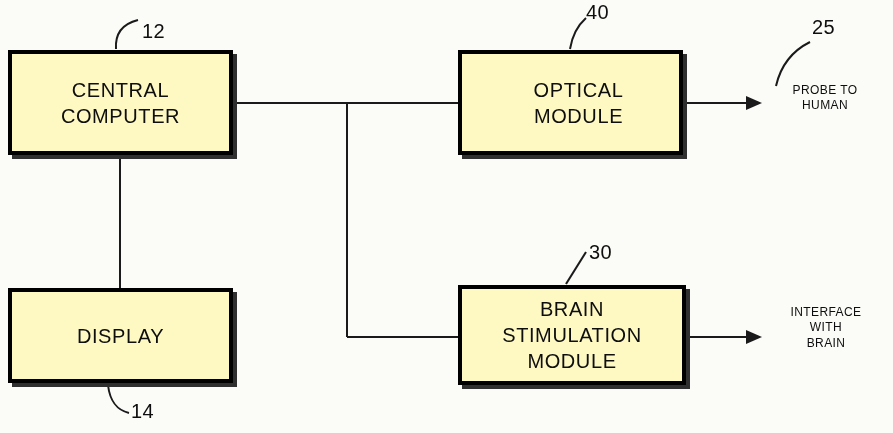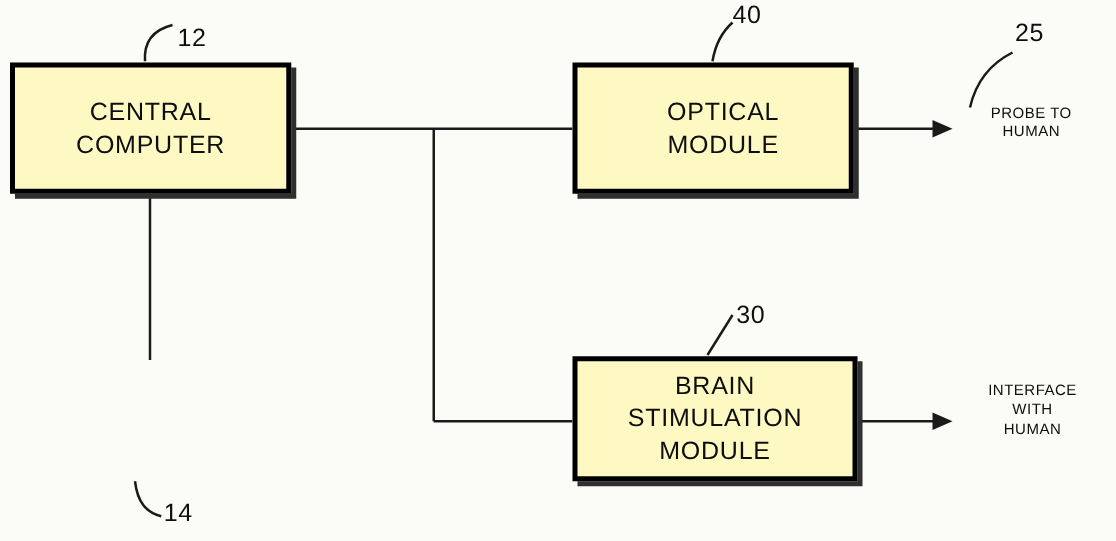--- a/index.html
+++ b/index.html
@@ -97,38 +97,41 @@
       <polygon points="762,103 746,96 746,110"></polygon>
       <polygon points="762,337 746,330 746,344"></polygon>
     </g>
   </svg>
 
   <div class="box" id="central-computer">
     <span class="box-label">CENTRAL
 COMPUTER</span>
   </div>
 
+  <div class="box" id="display-box">
+    <span class="box-label">DISPLAY</span>
+  </div>
 
   <div class="box" id="optical-module">
     <span class="box-label">OPTICAL
 MODULE</span>
   </div>
 
   <div class="box" id="brain-module">
     <span class="box-label">BRAIN
 STIMULATION
 MODULE</span>
   </div>
 
   <div class="free-label" id="probe-label">PROBE TO
 HUMAN</div>
 
   <div class="free-label" id="interface-label">INTERFACE
 WITH
-HUMAN</div>
+BRAIN</div>
 
   <div class="ref-num" id="ref-12">12</div>
   <div class="ref-num" id="ref-20">40</div>
   <div class="ref-num" id="ref-25">25</div>
   <div class="ref-num" id="ref-30">30</div>
   <div class="ref-num" id="ref-14">14</div>
 
 </div>
 
 </body></html>

